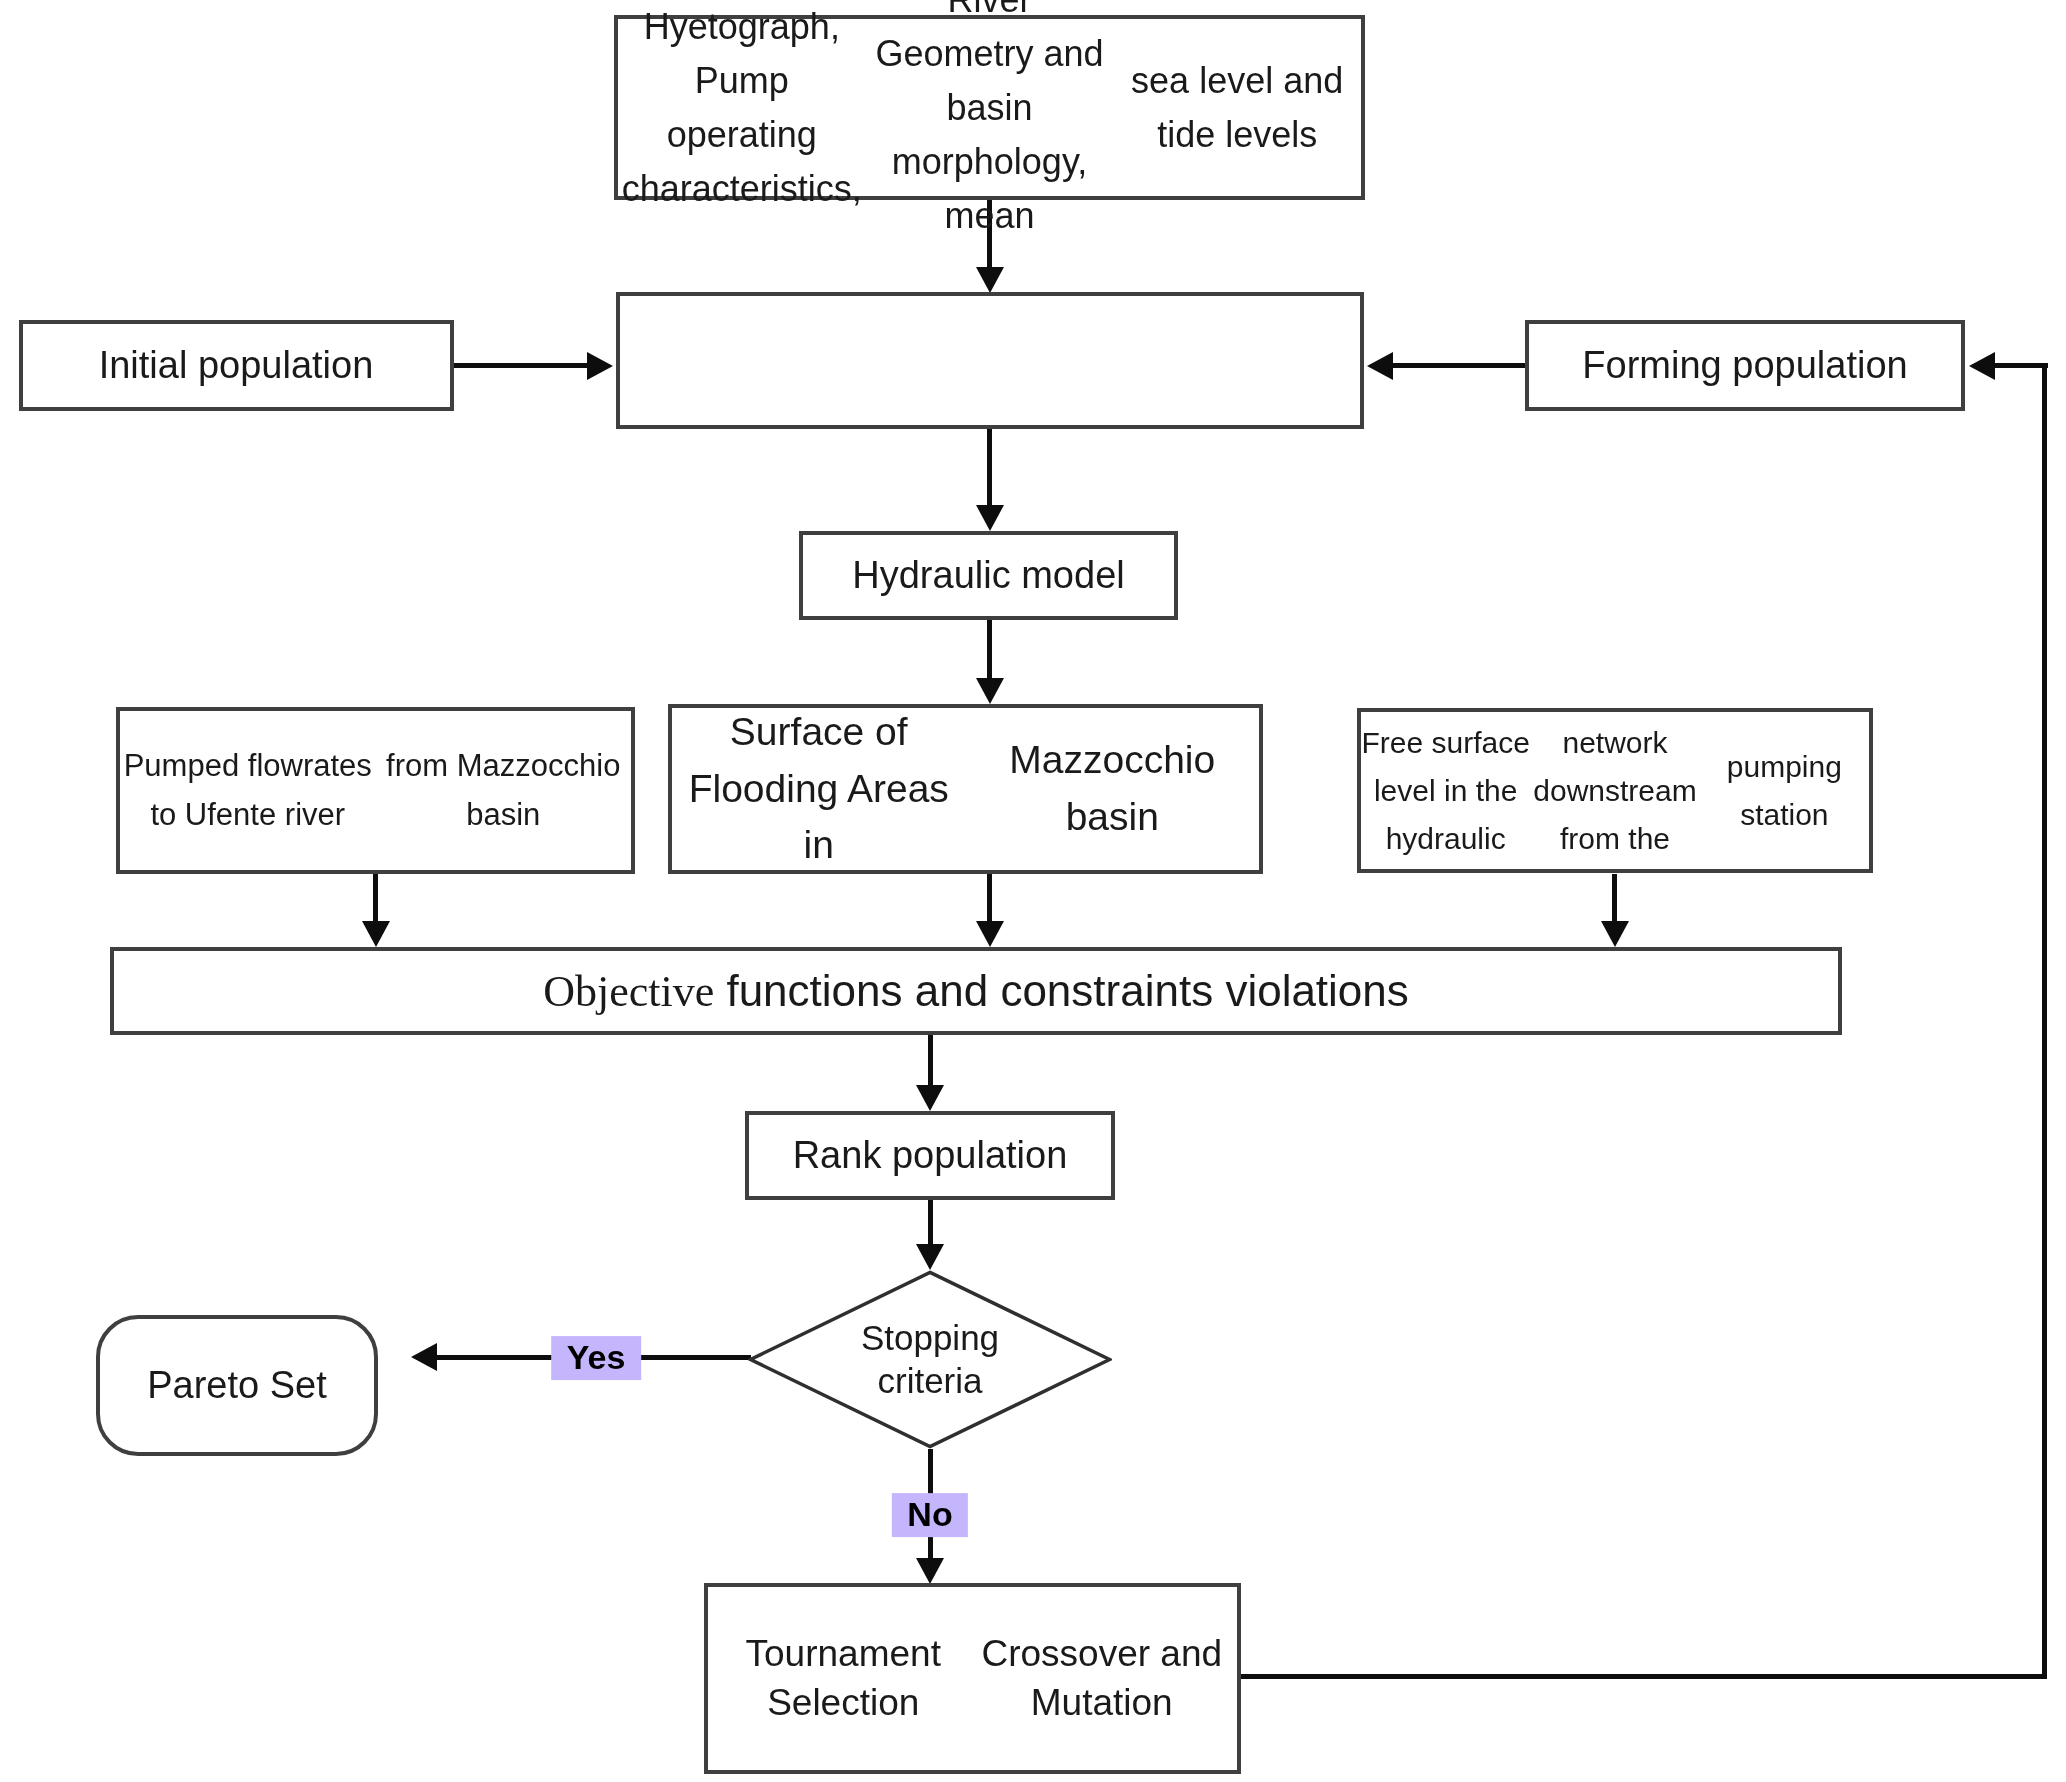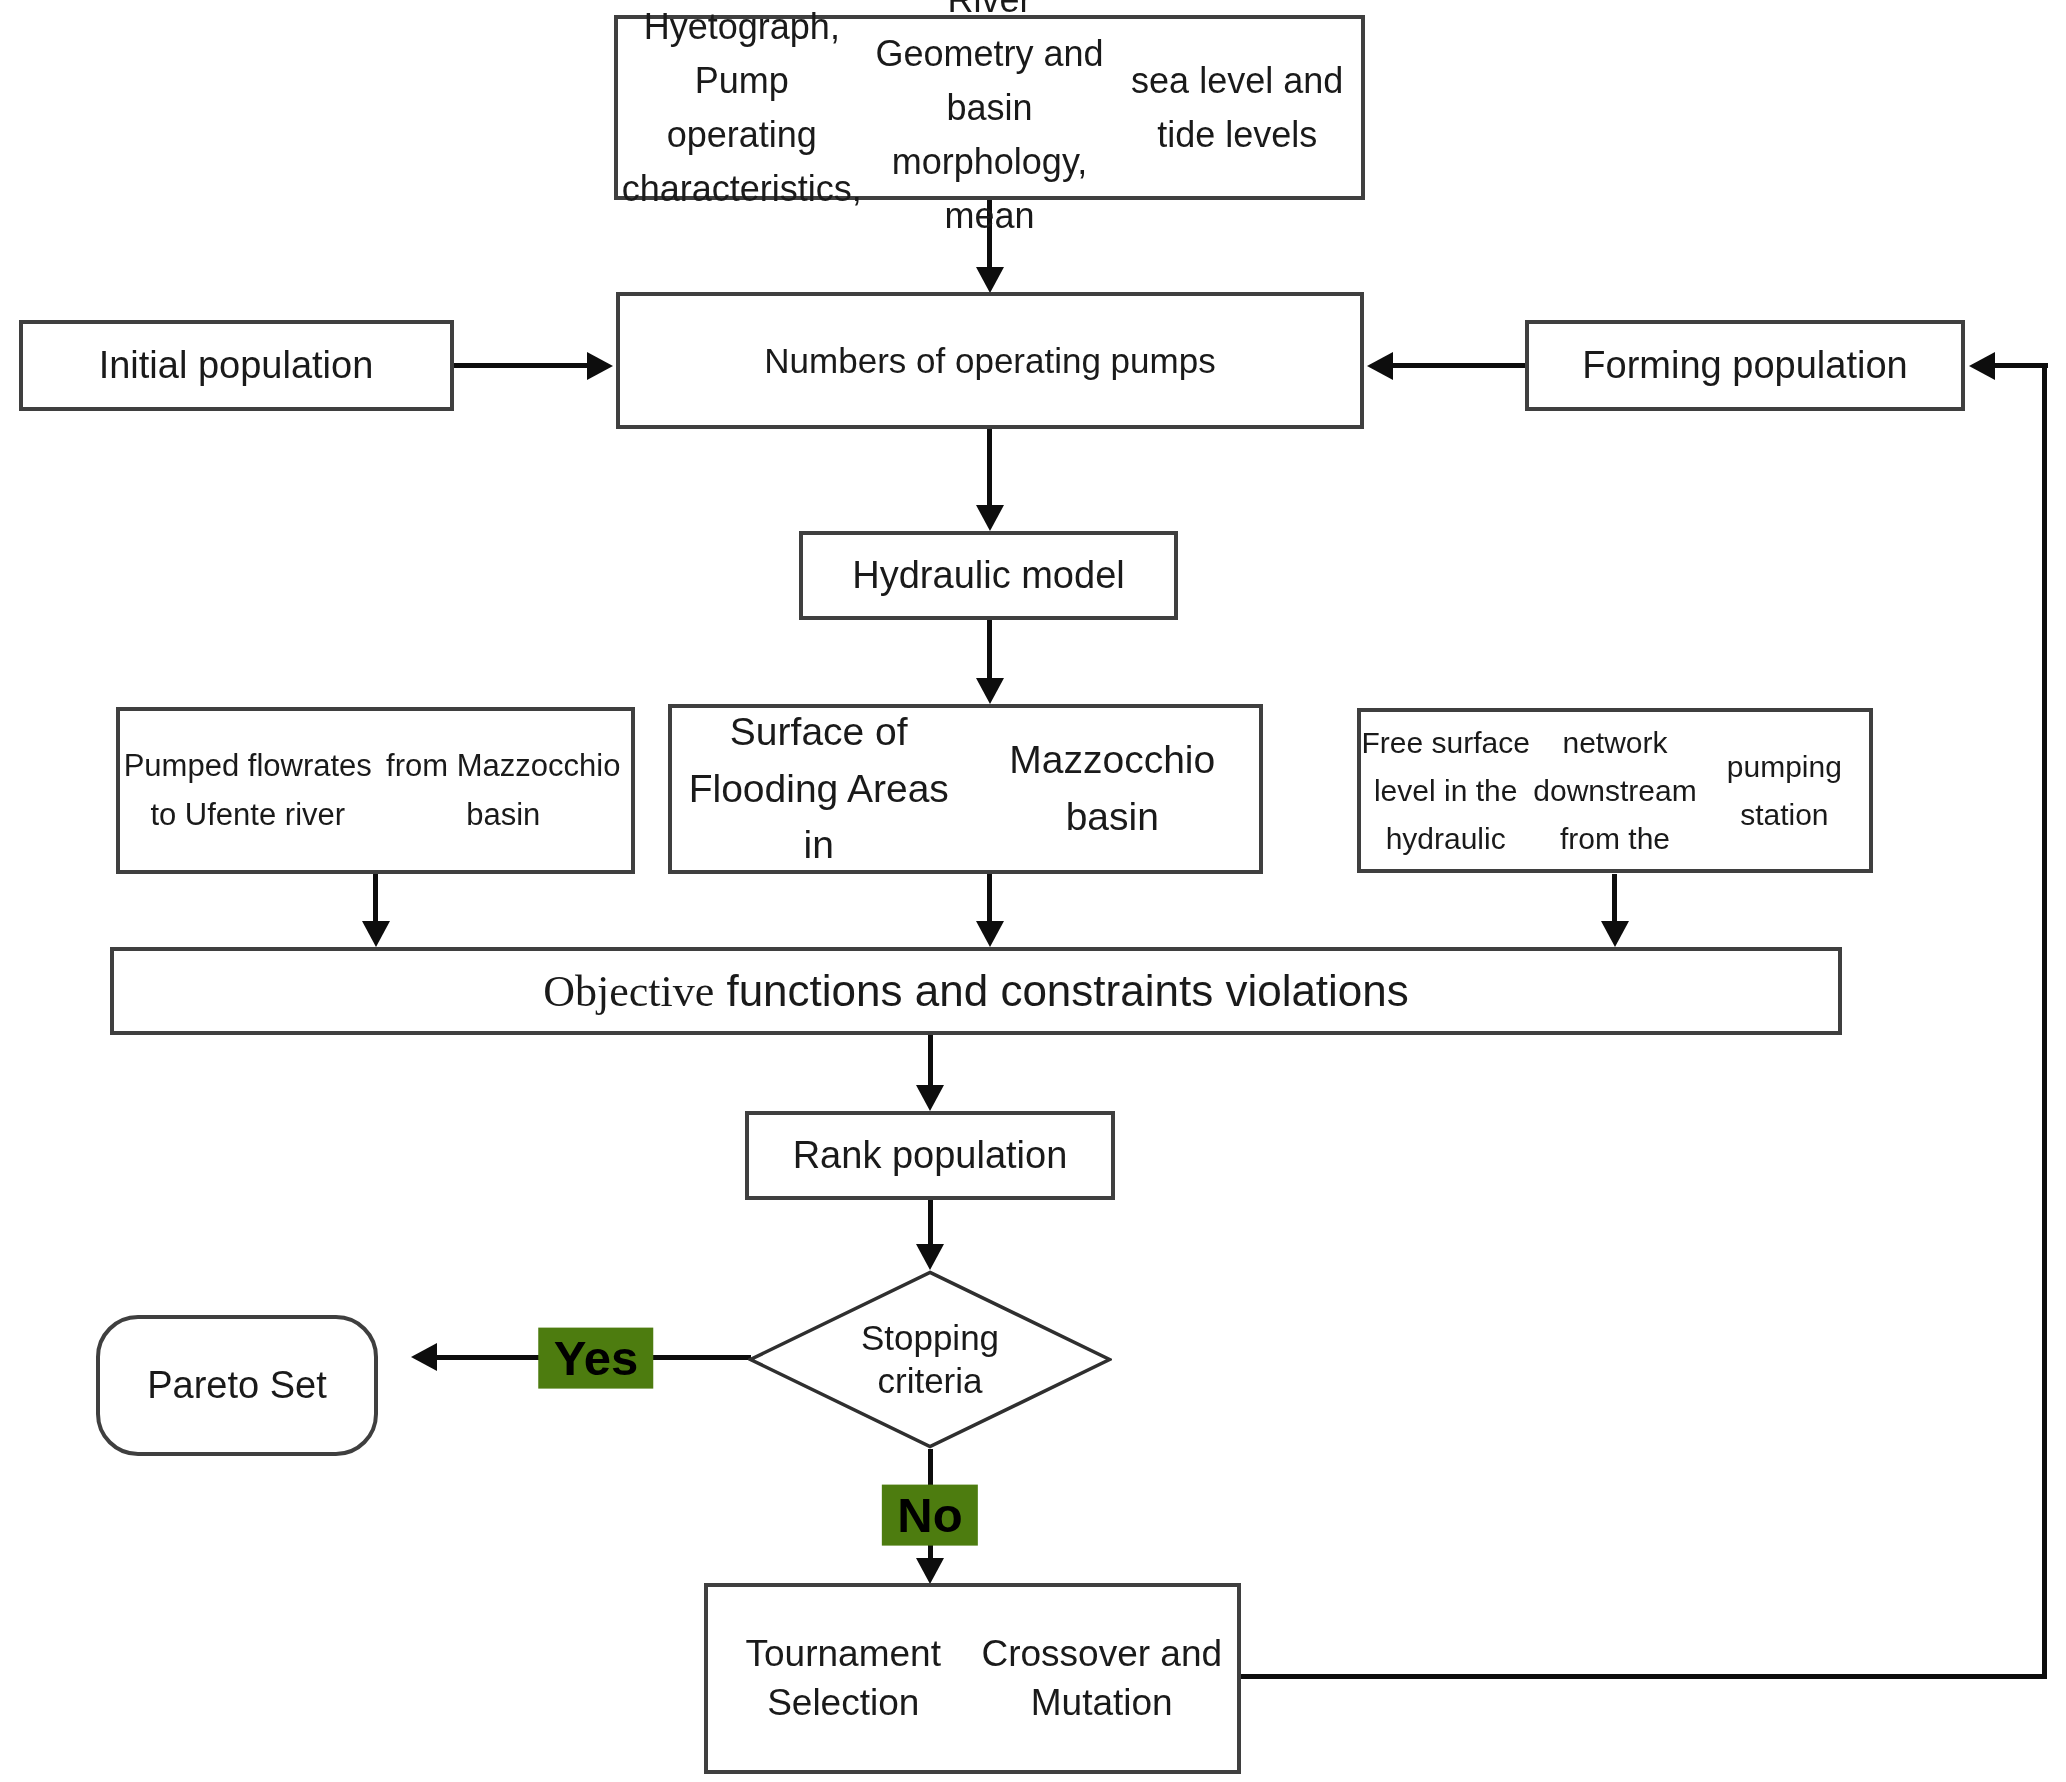--- a/index.html
+++ b/index.html
@@ -20,21 +20,21 @@
   }
   .node .ln{display:block; width:100%;}
   .spread{justify-content:space-around; padding:15.5px 6px;}
   .vline,.hline{position:absolute; background:var(--c-line);}
   .head{position:absolute; width:0; height:0;}
   .head.down{border-left:14.3px solid transparent; border-right:14.3px solid transparent; border-top:26px solid var(--c-line);}
   .head.right{border-top:14.3px solid transparent; border-bottom:14.3px solid transparent; border-left:26px solid var(--c-line);}
   .head.left{border-top:14.3px solid transparent; border-bottom:14.3px solid transparent; border-right:26px solid var(--c-line);}
   .edge-label{
     position:absolute; transform:translate(-50%,-50%);
-    background:#4d7c0f; padding:2.4px 15.5px; font-weight:bold; font-size:49px; color:#000;
+    background:#c4b5fd; padding:2.4px 15.5px; font-weight:bold; font-size:34px; color:#000;
   }
   .diamond-wrap{position:absolute;}
   .diamond-wrap svg{display:block;}
   .diamond-text{
     position:absolute; inset:0; display:flex; flex-direction:column;
     align-items:center; justify-content:center; text-align:center;
     font-size:35px; line-height:1.22; color:var(--c-text);
   }
   .serif{font-family:"Liberation Serif", serif;}
   
@@ -97,21 +97,20 @@
     <span class="ln">Hyetograph, Pump operating characteristics,</span>
     <span class="ln">River Geometry and basin morphology, mean</span>
     <span class="ln">sea level and tide levels</span>
   </div>
 
   <div class="node f64" style="left:18.5px;top:320px;width:435px;height:91px;">
     <span class="ln">Initial population</span>
   </div>
 
   <div class="node f58 spread" style="left:616px;top:292px;width:748px;height:137px;">
-    <span class="ln">Numbers of operating pumps</span>
   </div>
 
   <div class="node f64" style="left:1525px;top:320px;width:440px;height:91px;">
     <span class="ln">Forming population</span>
   </div>
 
   <div class="node f64" style="left:799px;top:531px;width:379px;height:89px;">
     <span class="ln">Hydraulic model</span>
   </div>
 

